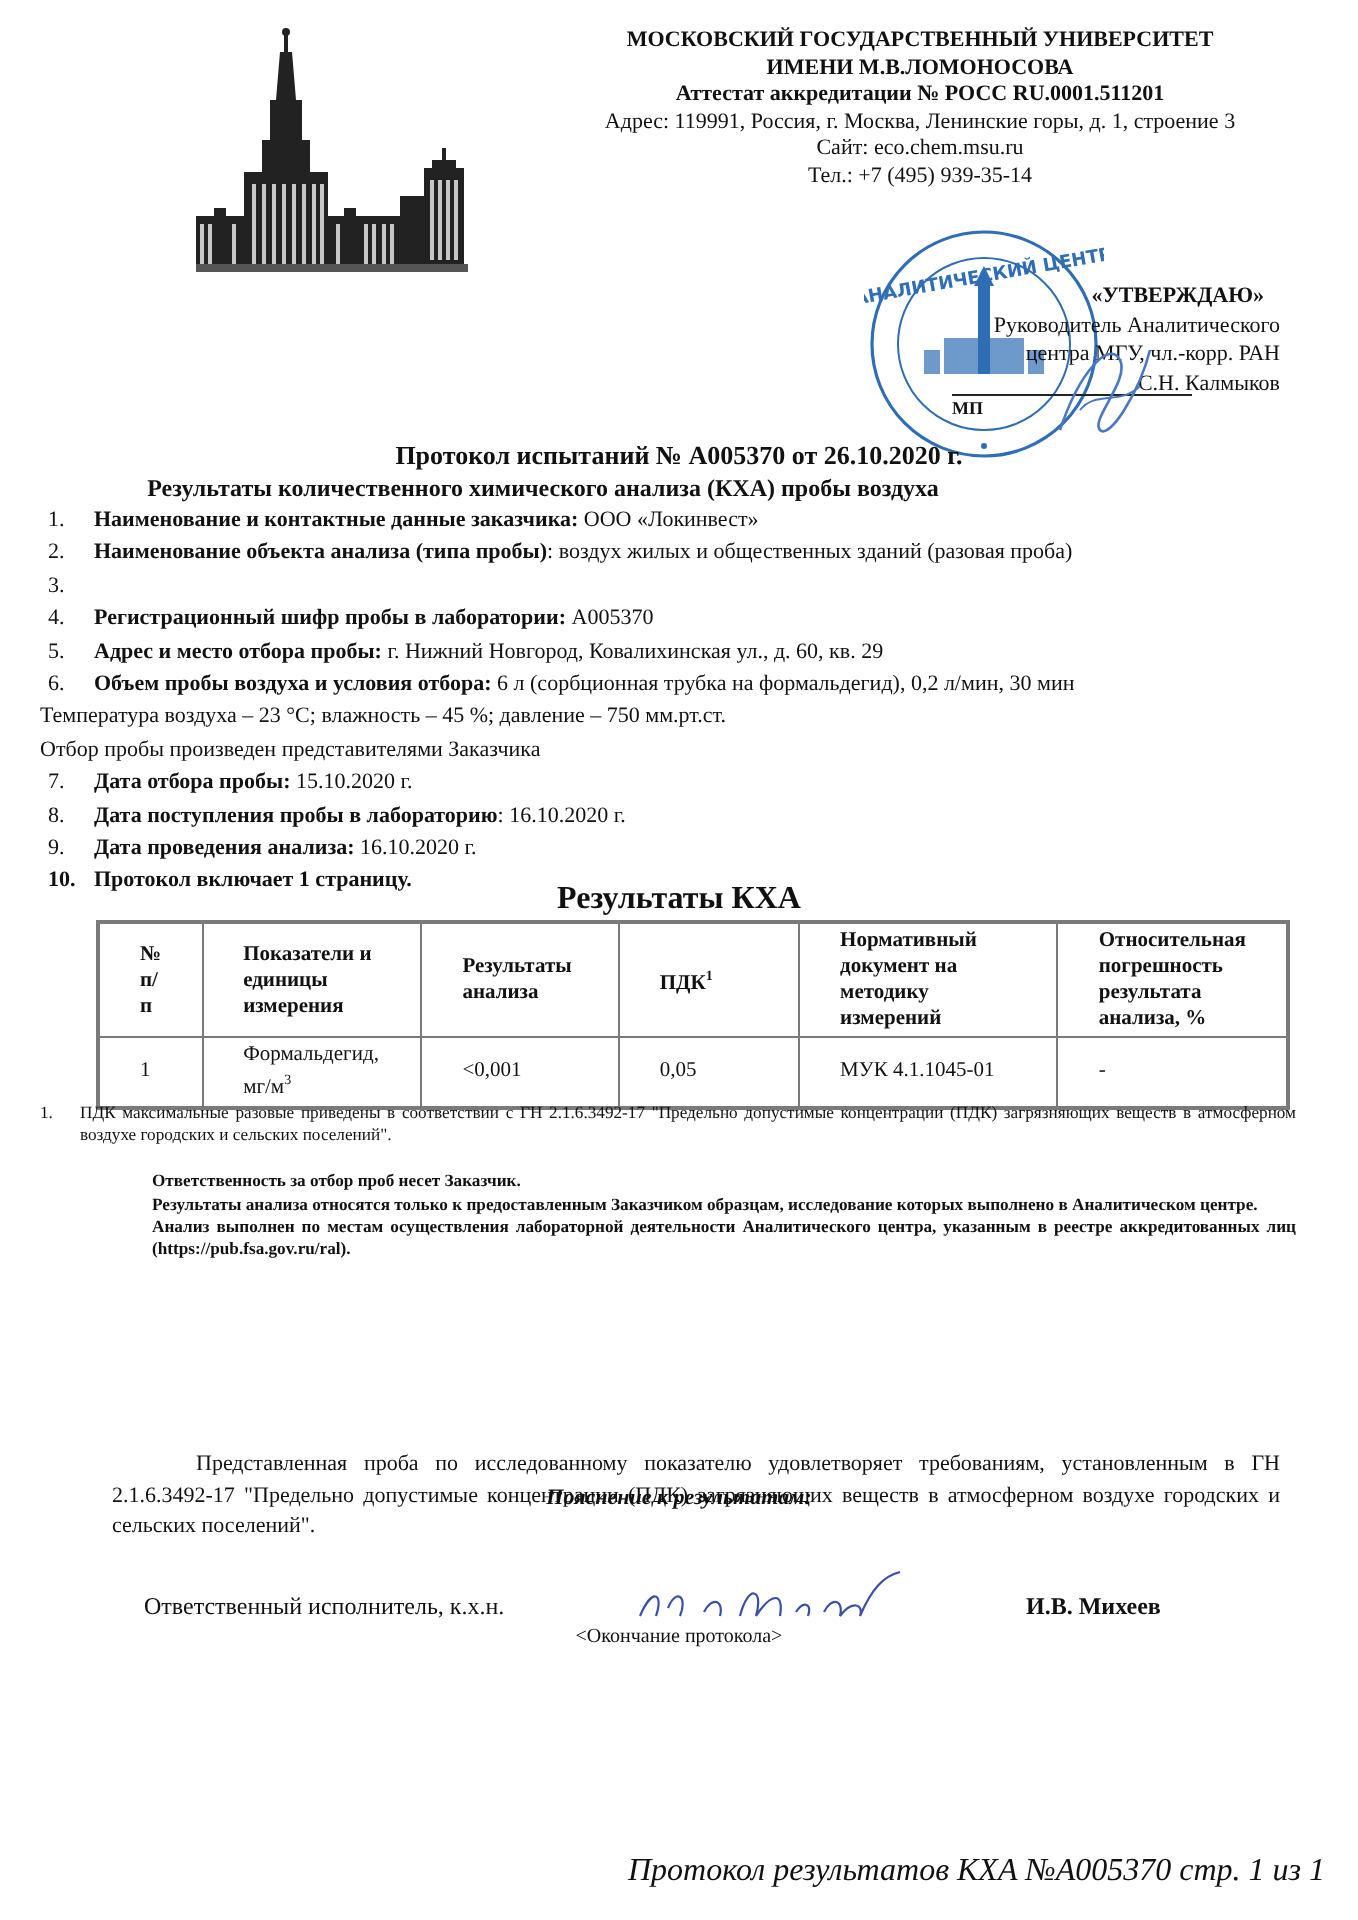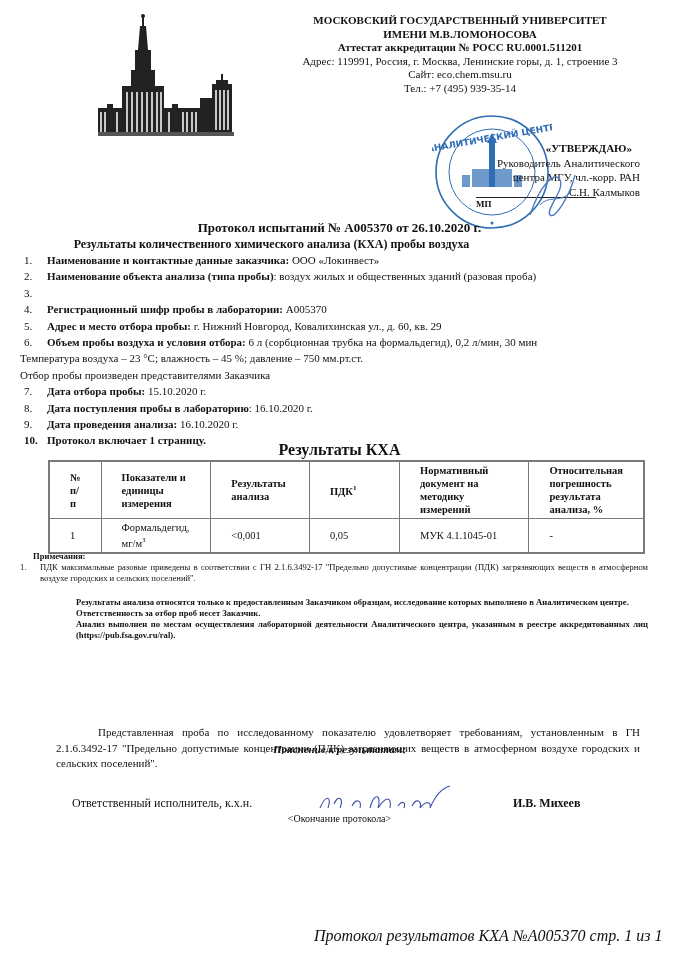--- a/index.html
+++ b/index.html
@@ -227,28 +227,27 @@
       <td><span>Формальдегид,</span><br><span>мг/м</span><sup style="font-size:7px">3</sup></td>
       <td>&lt;0,001</td>
       <td>0,05</td>
       <td>МУК 4.1.1045-01</td>
       <td>-</td>
     </tr>
   </tbody>
 </table>
 
 <div class="abs notes">
-  <div class="h">Примечания:</div>
   <div class="n" style="padding-left:4px">
     <span class="num">1.</span>
     <span style="padding-left:6px">ПДК максимальные разовые приведены в соответствии с ГН 2.1.6.3492-17 "Предельно допустимые концентрации (ПДК) загрязняющих веществ в атмосферном воздухе городских и сельских поселений".</span>
   </div>
   <div class="bold-block">
+    <p>Ответственность за отбор проб несет Заказчик.</p>
     <p>Результаты анализа относятся только к предоставленным Заказчиком образцам, исследование которых выполнено в Аналитическом центре.</p>
-    <p>Ответственность за отбор проб несет Заказчик.</p>
     <p>Анализ выполнен по местам осуществления лабораторной деятельности Аналитического центра, указанным в реестре аккредитованных лиц (https://pub.fsa.gov.ru/ral).</p>
   </div>
 </div>
 
 <div class="abs exp-title center">Пояснение к результатам:</div>
 <div class="abs exp-text">Представленная проба по исследованному показателю удовлетворяет требованиям, установленным в ГН 2.1.6.3492-17 "Предельно допустимые концентрации (ПДК) загрязняющих веществ в атмосферном воздухе городских и сельских поселений".</div>
 
 <div class="abs exec-lbl">Ответственный исполнитель, к.х.н.</div>
 <svg class="abs sign2" viewBox="0 0 150 32">
   <path d="M8 24 C 14 10, 20 12, 16 24 M 22 20 C 26 10, 32 14, 28 24 M 40 22 C 44 14, 50 16, 48 24 M 58 24 C 62 8, 70 10, 66 24 C 74 12, 80 12, 78 24 M 86 22 C 90 16, 94 18, 92 24 M 100 22 C 104 14, 110 16, 108 24 C 114 16, 120 18, 118 24 C 124 10, 130 4, 138 2" fill="none" stroke="#3b4fa8" stroke-width="1.1"></path>

